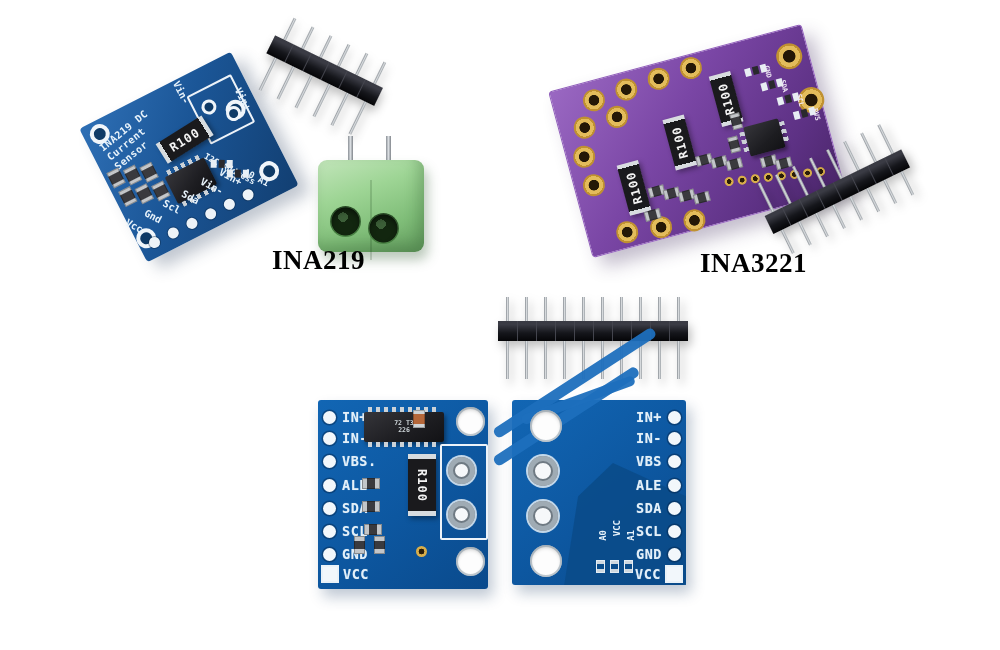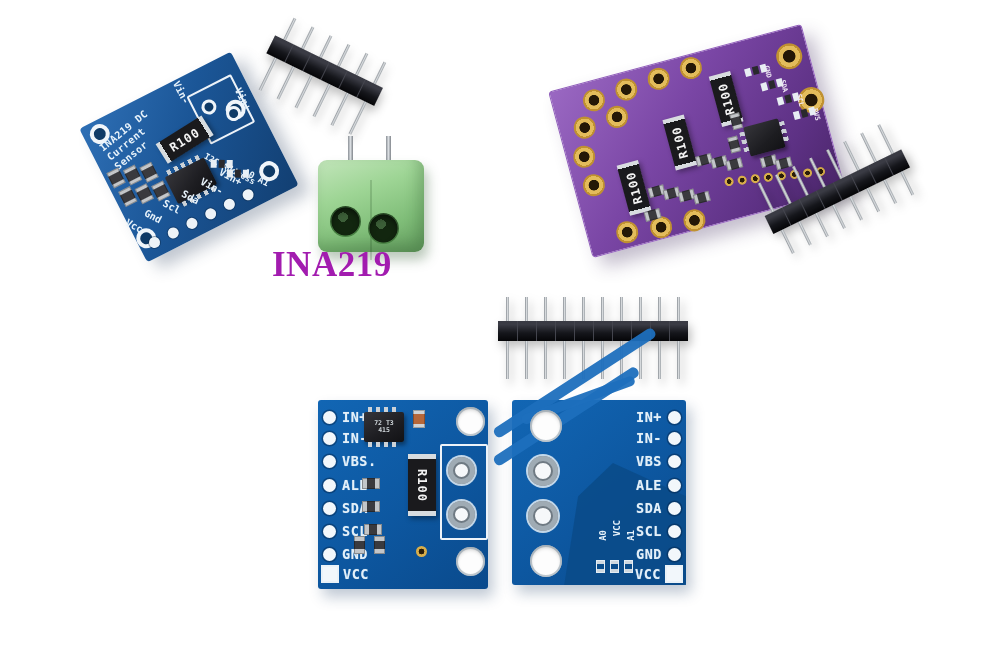--- a/index.html
+++ b/index.html
@@ -1,19 +1,19 @@
 <!DOCTYPE html>
 <html><head>
 <meta charset="utf-8">
 <style>
   html,body{margin:0;padding:0;background:#fff;}
   #canvas{position:relative;width:1000px;height:650px;background:#fff;overflow:hidden;
           font-family:"DejaVu Sans Mono","Liberation Mono",monospace;}
   .caption{position:absolute;font-family:"Liberation Serif","DejaVu Serif",serif;
-           font-weight:bold;font-size:35px;color:#a21caf;letter-spacing:.5px;}
+           font-weight:bold;font-size:27px;color:#000000;letter-spacing:.5px;}
   .pcb{position:absolute;border-radius:4px;}
   .pcb219{background:linear-gradient(132deg,#2e6fb5 0%,#1b5697 45%,#123f72 100%);
           box-shadow:8px 12px 16px rgba(50,70,100,.30);}
   .pcb3221{background:linear-gradient(135deg,#9a68c2 0%,#7a46a5 40%,#5d3184 78%,#4a2569 100%);
            box-shadow:8px 12px 18px rgba(60,40,90,.30);border:1px solid #8f5cba;}
   .pcb226{background:linear-gradient(140deg,#1266b4 0%,#0d57a0 55%,#0a4a8c 100%);
           box-shadow:5px 8px 14px rgba(30,60,100,.28);border-radius:3px;}
   .silk{position:absolute;color:#e8f3fb;font-weight:bold;white-space:nowrap;}
   .ring219{position:absolute;border-radius:50%;background:#0f3a66;border:4px solid #f0f5fa;box-sizing:border-box;}
   .outline{position:absolute;border:2px solid #edf3f9;border-radius:2px;}
@@ -320,20 +320,21 @@
         <b class="pblock"></b>
         <i class="pbot" style="height:26px;"></i>
       </div>
     <div class="hu" style="width:19px;">
         <i class="ptop" style="height:32px;"></i>
         <b class="pblock"></b>
         <i class="pbot" style="height:26px;"></i>
       </div>
   </div>
 
+  <div class="caption" style="left:700px;top:248px;">INA3221</div>
 
   <div class="hdr" style="left:498px;top:297px;">
     <div class="hu" style="width:19px;">
         <i class="ptop" style="height:24px;"></i>
         <b class="pblock"></b>
         <i class="pbot" style="height:38px;"></i>
       </div>
     <div class="hu" style="width:19px;">
         <i class="ptop" style="height:24px;"></i>
         <b class="pblock"></b>
@@ -408,26 +409,26 @@
       </div>
     <div class="frow" style="left:5px;top:146px;">
         <i class="pad226"></i>
         <span class="flab">GND</span>
       </div>
     <div class="frow" style="left:5px;top:166px;">
         <i class="padsq"></i>
         <span class="flab">VCC</span>
       </div>
 
-    <div class="chip" style="left:46px;top:12px;width:40px;height:30px;">
+    <div class="chip" style="left:46px;top:12px;width:40px;height:30px;padding-left:40px;">
       <i class="legsT"></i>
       <i class="legsB"></i>
       <div class="marking">
         <span>72 T3</span>
-        <span>415</span>
+        <span>226</span>
       </div>
     </div>
     <div class="capsmd" style="left:95px;top:10px;width:10px;height:16px;"></div>
 
     <div class="shuntv" style="left:90px;top:54px;width:28px;height:62px;">
       <span class="shunt-txt vtext">R100</span>
     </div>
 
     <div class="outline" style="left:122px;top:44px;width:44px;height:92px;"></div>
     <div class="plated" style="left:130px;top:57px;width:27px;height:27px;"></div>

